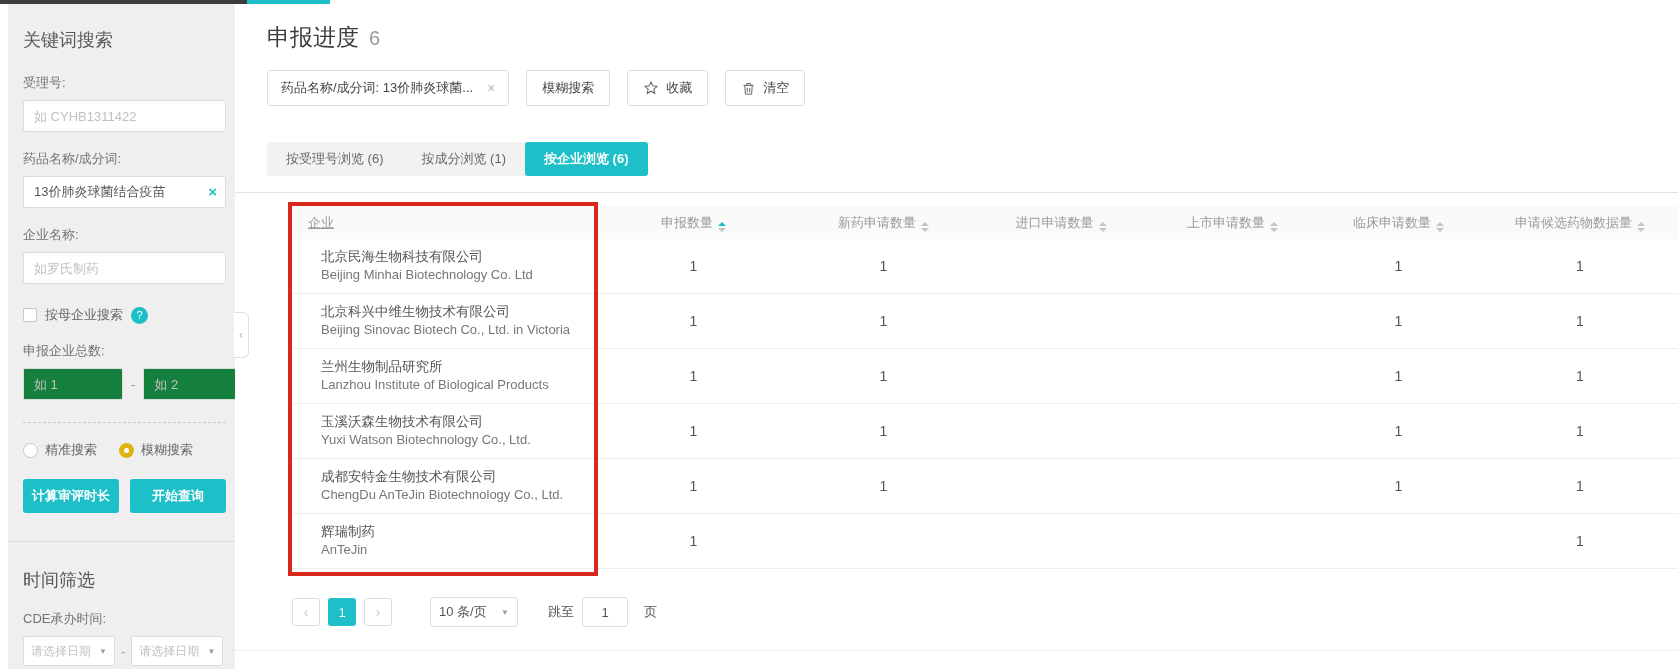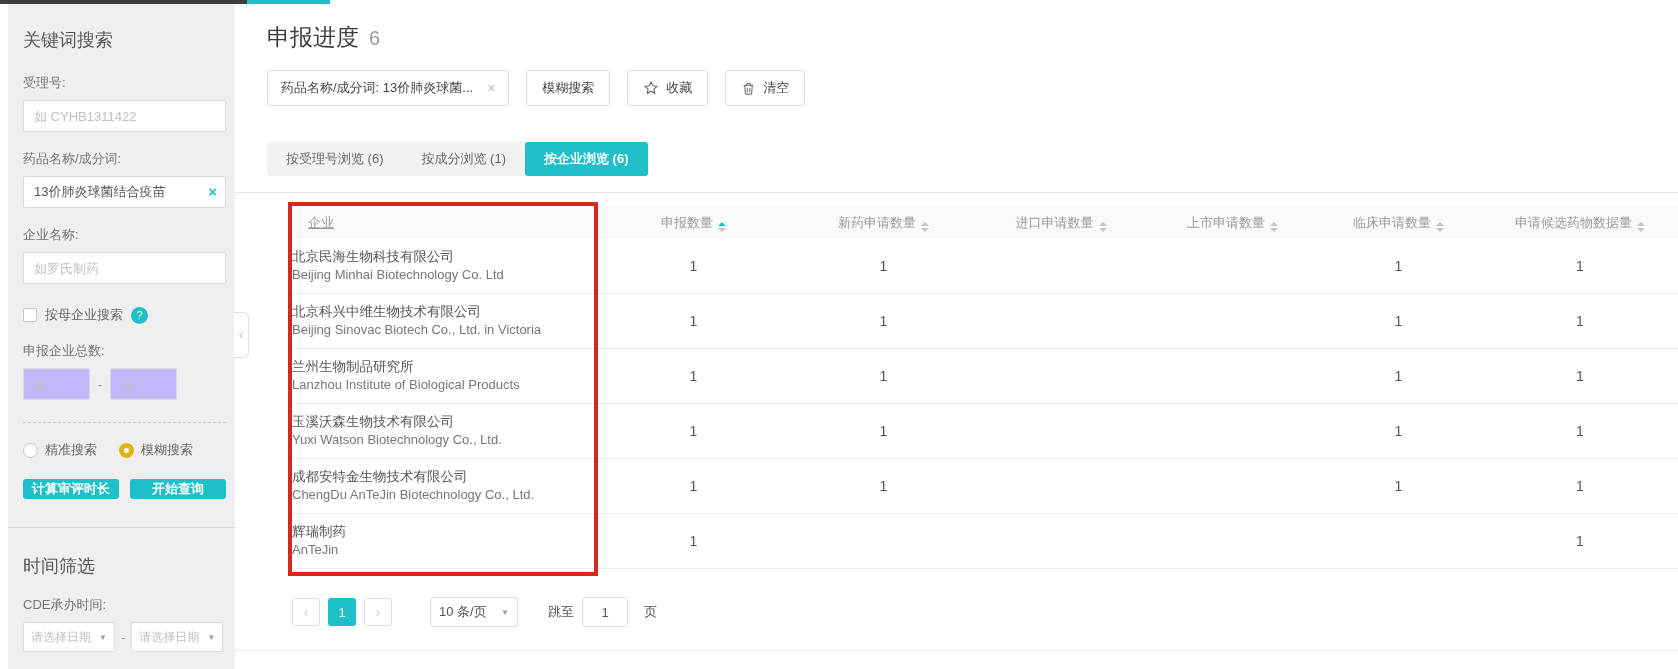--- a/index.html
+++ b/index.html
@@ -22,33 +22,33 @@
   .input-wrap { position:relative; }
   .clear-x { position:absolute; right:9px; top:7px; color:#1dc0c9; font-size:15px;
     font-weight:bold; cursor:pointer; line-height:18px; }
   .check-row { display:flex; align-items:center; margin-top:22px; }
   .checkbox { width:14px; height:14px; border:1px solid #c7c7c7; background:#fff;
     border-radius:2px; margin-right:8px; }
   .check-row label { font-size:13px; color:#666; }
   .help-circle { width:17px; height:17px; border-radius:50%; background:#1dc0c9;
     color:#fff; font-size:11px; text-align:center; line-height:17px; margin-left:8px; }
   .range-row { display:flex; align-items:center; gap:8px; }
-  .range-input { width:67px; height:32px; border:1px solid #dcdcdc; background:#c4b5fd;
+  .range-input { width:100px; height:32px; border:1px solid #dcdcdc; background:#15803d;
     border-radius:2px; font-size:13px; padding:0 10px; font-family:"Liberation Sans", sans-serif; }
   .range-input::placeholder { color:#c0c0c0; }
   .range-sep { color:#999; font-size:13px; }
   .dashed-div { border-top:1px dashed #c9c9c9; margin:22px 0 18px; }
   .radio-row { display:flex; align-items:center; gap:22px; margin-bottom:20px; }
   .radio-item { display:flex; align-items:center; gap:7px; font-size:13px; color:#666; }
   .radio { width:15px; height:15px; border-radius:50%; border:1px solid #c7c7c7; background:#fff; }
   .radio.sel { border:none; background:#dfb410; position:relative; }
   .radio.sel::after { content:""; position:absolute; left:5px; top:5px; width:5px; height:5px;
     border-radius:50%; background:#fff; }
   .sb-btn-row { display:flex; gap:11px; }
-  .sb-btn { flex:1; height:20px; background:#1dc0c9; color:#fff; border:none;
+  .sb-btn { flex:1; height:34px; background:#1dc0c9; color:#fff; border:none;
     border-radius:3px; font-size:13px; font-weight:bold; cursor:pointer;
     font-family:"Liberation Sans", sans-serif; }
   .solid-div { border-top:1px solid #dadada; margin:28px -15px 0; }
   .sb-title2 { font-size:18px; color:#595959; margin-top:26px; }
   .date-row { display:flex; align-items:center; gap:6px; }
   .date-box { width:92px; height:30px; border:1px solid #dcdcdc; background:#fff;
     border-radius:2px; display:flex; align-items:center; justify-content:space-between;
     padding:0 7px; font-size:12px; color:#c0c0c0; cursor:pointer; }
   .date-caret { font-size:8px; color:#9b9b9b; }
 
@@ -85,21 +85,21 @@
   .th.first { text-align:left; padding-left:16px; text-decoration:underline; cursor:pointer; }
   .sort { display:inline-flex; flex-direction:column; gap:2px; margin-left:5px;
     vertical-align:1px; cursor:pointer; }
   .sort i { width:0; height:0; border-left:4px solid transparent; border-right:4px solid transparent; }
   .sort .up { border-bottom:4px solid #c4c4c4; }
   .sort .dn { border-top:4px solid #c4c4c4; }
   .sort.active .up { border-bottom-color:#1dc0c9; }
   .trow { display:grid; grid-template-columns:300px 203px 177px 178px 165px 167px 196px;
     height:55px; align-items:center; border-bottom:1px solid #ededed; }
   .trow:first-of-type { border-top:1px solid #ededed; }
-  .cell-co { line-height:1.45; }
+  .cell-co { line-height:1.45;margin-left:29px; }
   .co-cn { font-size:13.5px; color:#555; }
   .co-en { font-size:13px; color:#777; }
   .cell-num { text-align:center; color:#555; font-size:14px; }
 
   .red-box { position:absolute; left:53px; top:198px; width:310px; height:374px;
     border:4px solid #d8281e; pointer-events:none; z-index:4; }
 
   .pagination { display:flex; align-items:center; margin:28px 0 0 25px; gap:8px; }
   .pg-btn { width:28px; height:28px; border:1px solid #ddd; border-radius:3px; background:#fff;
     color:#ccc; font-size:14px; display:flex; align-items:center; justify-content:center; cursor:pointer; }

